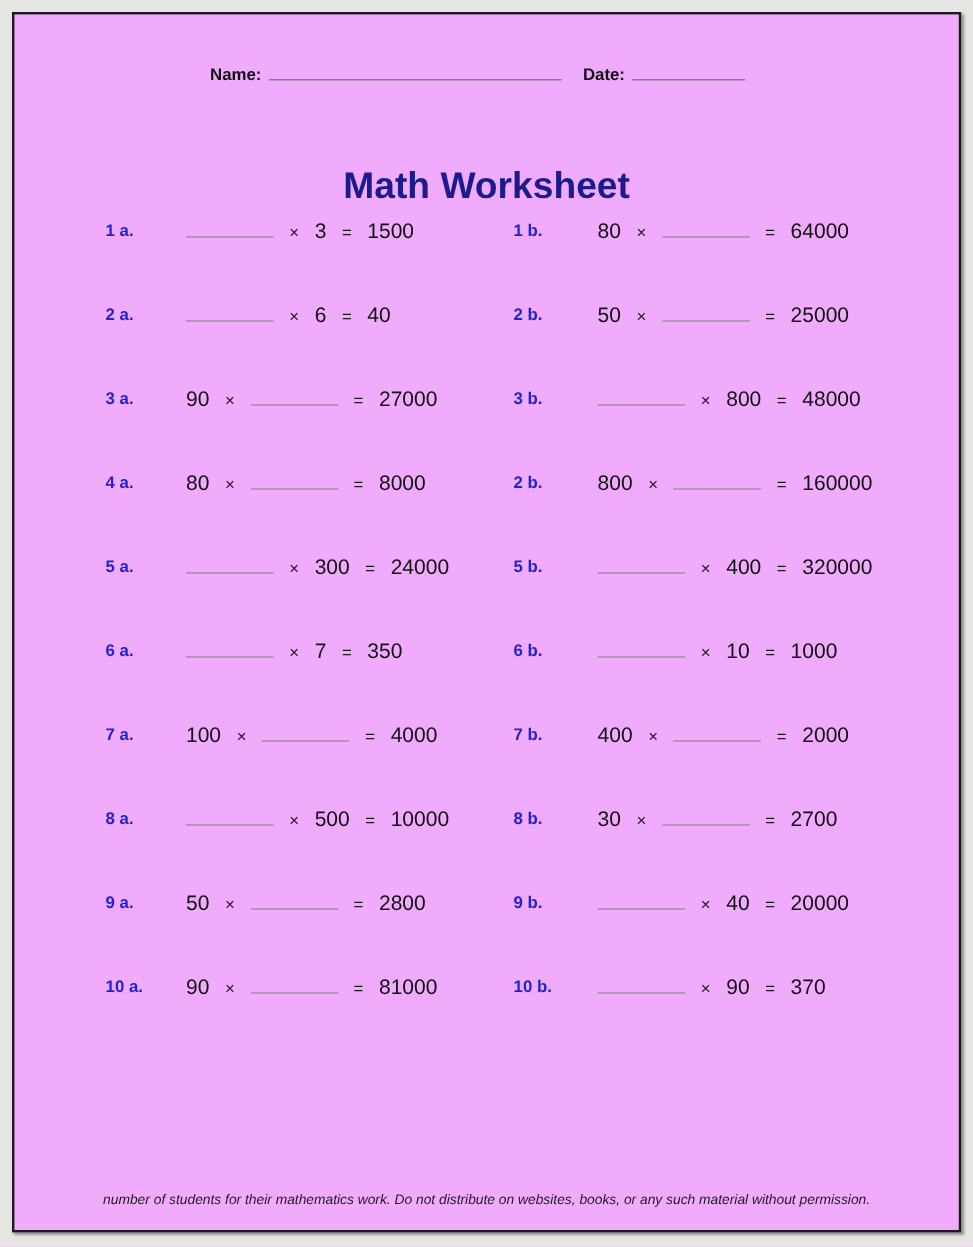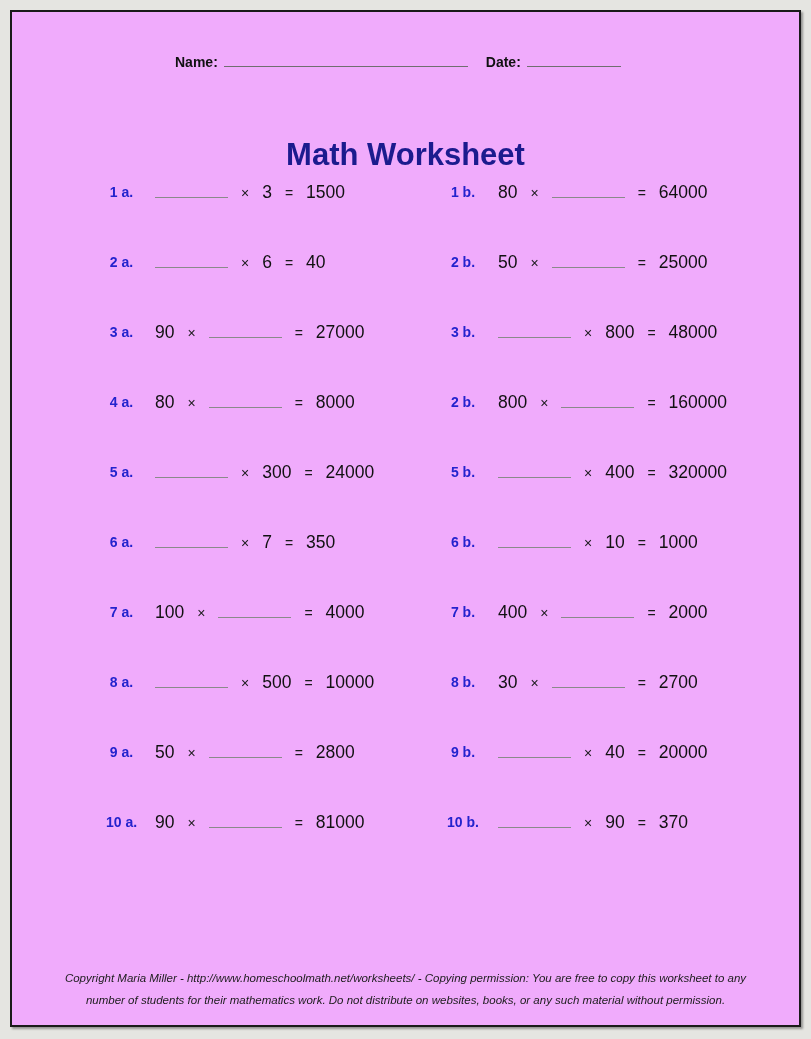--- a/index.html
+++ b/index.html
@@ -60,21 +60,20 @@
     grid-template-columns: 67px 273px 70px 1fr;
     padding-left: 76px;
     height: 70px;
     align-items: center;
   }
   .plabel {
     font-size: 14px;
     font-weight: bold;
     color: #2323cd;
     white-space: nowrap;
-    text-align: center;
   }
   .pexpr {
     display: flex;
     align-items: baseline;
     gap: 13px;
     font-size: 17.5px;
     color: #111;
     white-space: nowrap;
   }
   .pexpr .op { font-size: 14px; color: #1a1a1a; }
@@ -288,17 +287,16 @@
           <span class="blank"></span>
           <span class="op">×</span>
           <span class="num">90</span>
           <span class="op">=</span>
           <span class="num">370</span>
         </div>
       </div>
     </div>
 
   <div class="footer">
-    <div>Copyright Maria Miller - http://www.homeschoolmath.net/worksheets/ - Copying permission: You are free to copy this worksheet to any</div>
     <div>number of students for their mathematics work. Do not distribute on websites, books, or any such material without permission.</div>
   </div>
 
 </div>
 
 </body></html>

